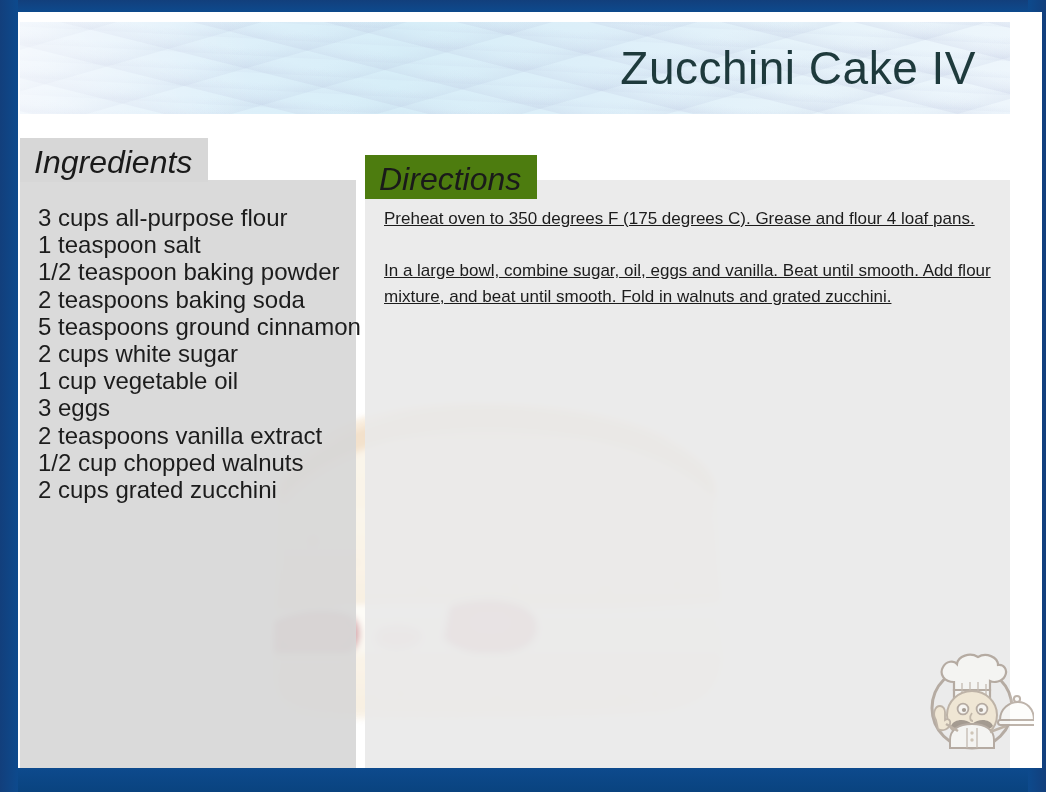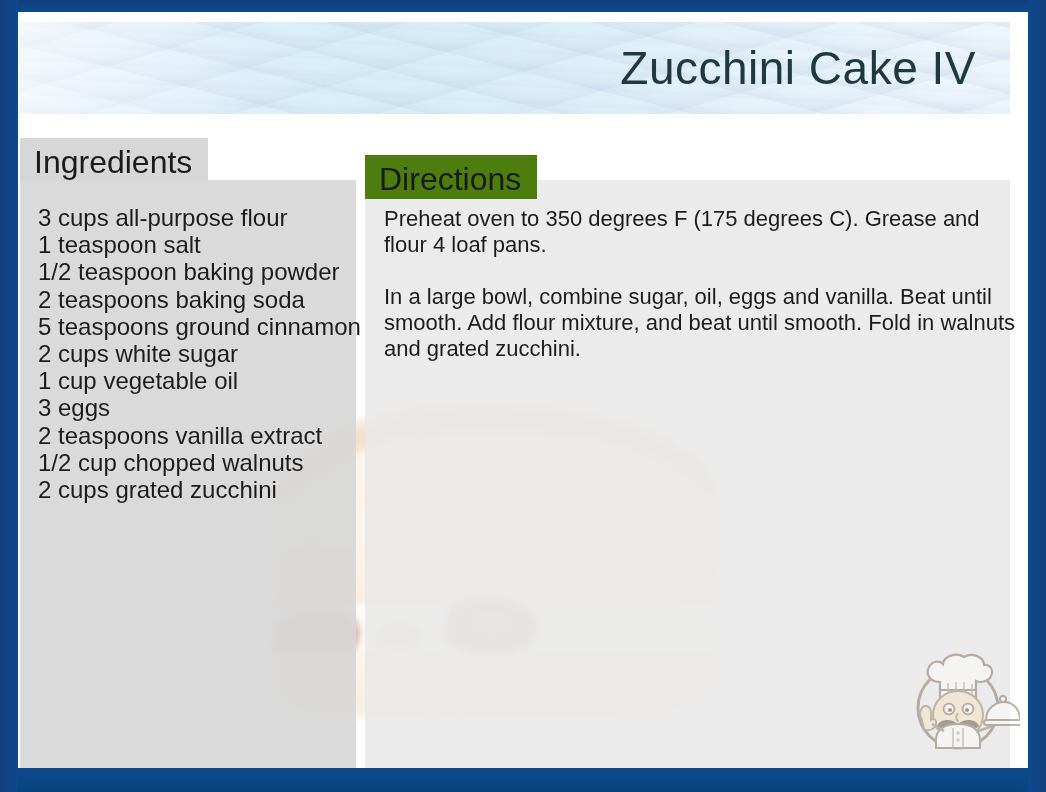--- a/index.html
+++ b/index.html
@@ -36,20 +36,21 @@
 
   
   .page {
     position: absolute;
     left: 18px;
     top: 12px;
     width: 1010px;
     height: 756px;
     background: #ffffff;
     overflow: hidden;
+    padding-left: 14px;
   }
 
   
   .banner {
     position: absolute;
     left: 2px;
     top: 10px;
     width: 990px;
     height: 92px;
     background:
@@ -149,20 +150,21 @@
     left: 347px;
     top: 143px;
     height: 44px;
     background: #4d7c0f;
   }
   .section-heading {
     font-size: 32px;
     line-height: 40px;
     color: #1a1a1a;
     white-space: nowrap;
+    font-style: italic;
   }
 
   
   .ing-list {
     position: absolute;
     left: 20px;
     top: 192px;
     width: 320px;
     margin: 0;
     padding: 0;
@@ -176,23 +178,24 @@
   }
 
   .dir-body {
     position: absolute;
     left: 366px;
     top: 194px;
     width: 632px;
   }
   .dir-body p {
     margin: 0 0 26px 0;
-    font-size: 22px;
+    font-size: 17px;
     line-height: 26px;
     color: #1c1c1c;
+    text-decoration: underline;
   }
   .dir-body p:last-child { margin-bottom: 0; }
 
   
   .chef-logo {
     position: absolute;
     right: 8px;
     bottom: 8px;
     width: 124px;
     height: 124px;

